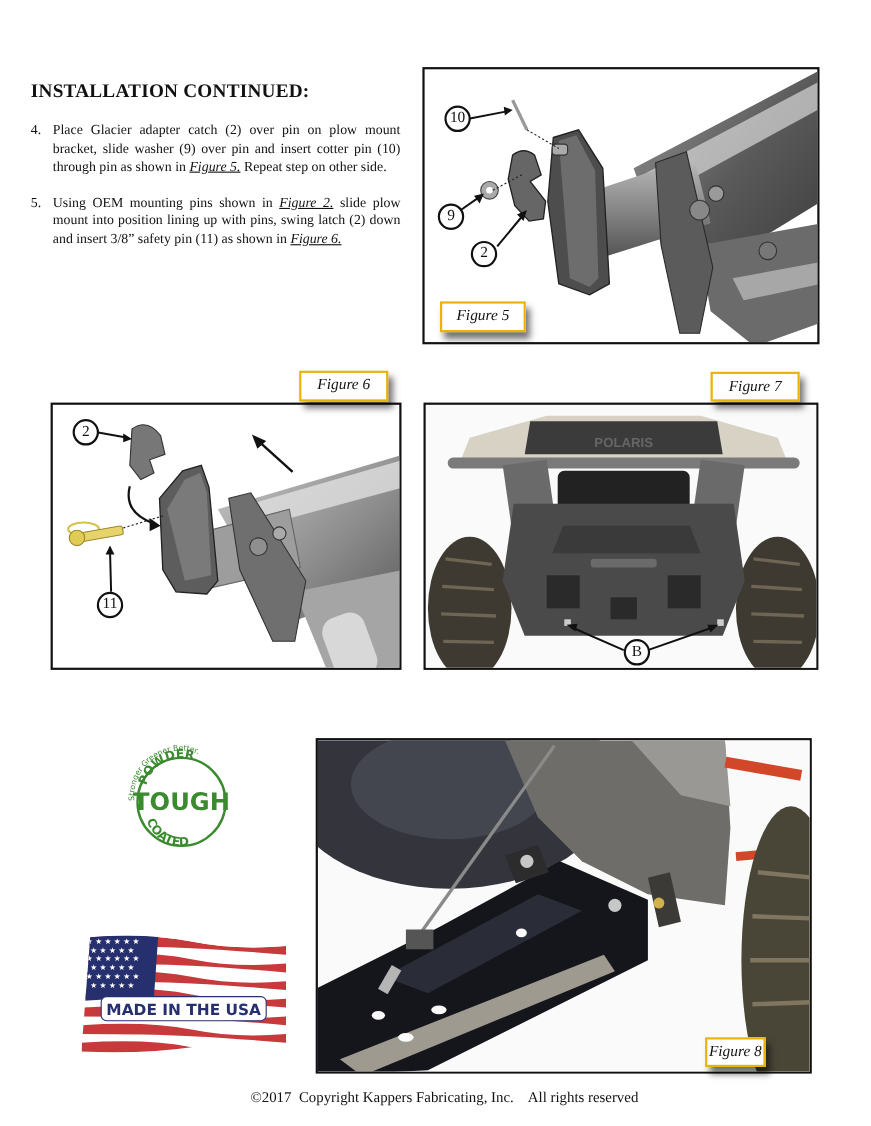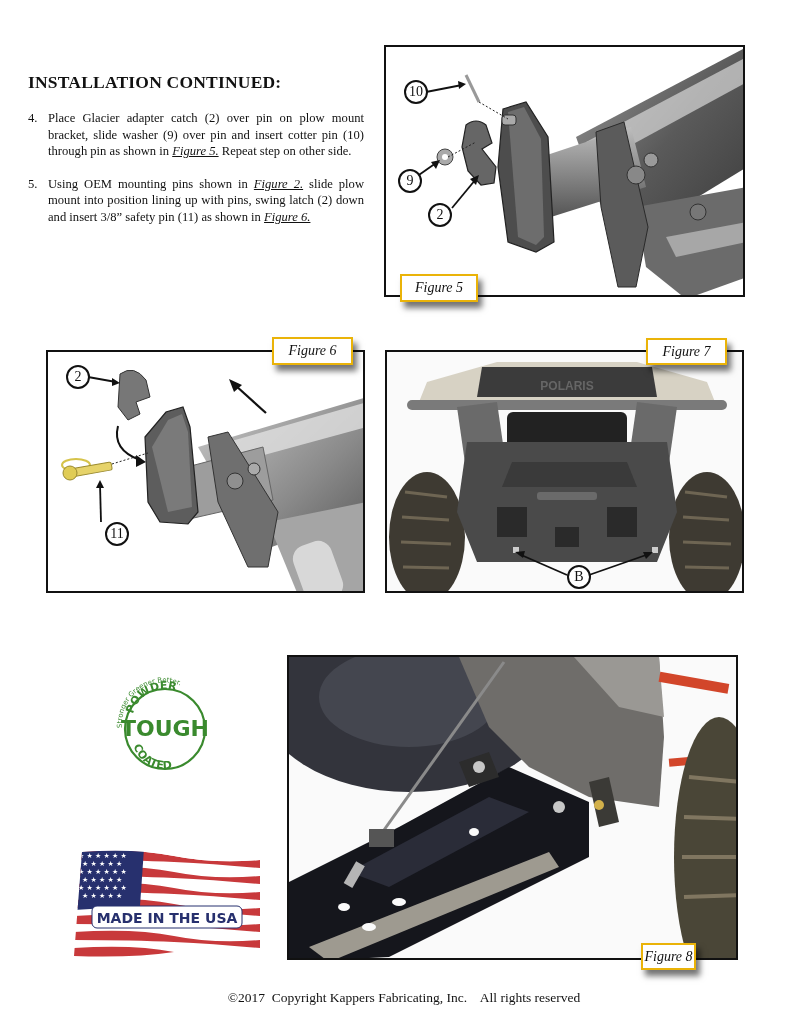--- a/index.html
+++ b/index.html
@@ -4,21 +4,21 @@
 <style>
   html,body{margin:0;padding:0;background:#fff;}
   body{width:792px;height:1024px;position:relative;overflow:hidden;font-family:"Liberation Serif","DejaVu Serif",serif;color:#111;}
   .abs{position:absolute;}
   .heading{left:28px;top:72px;font-size:17.5px;font-weight:bold;letter-spacing:0.2px;}
   .steps{left:28px;top:110px;width:336px;font-size:12.6px;line-height:16.6px;}
   .step{display:flex;margin-bottom:16px;}
   .step .num{width:20px;flex:none;}
   .step .txt{text-align:justify;flex:1;}
   .figref{font-style:italic;text-decoration:underline;}
-  .figbox{position:absolute;border:2.5px solid #111;background:#fff;overflow:hidden;box-sizing:border-box;}
+  .figbox{position:absolute;border:2.5px solid #111;background:#fff;overflow:hidden;box-sizing:border-box;margin-top:16px;}
   .figlabel{position:absolute;border:2px solid #eab308;background:#fff;font-style:italic;font-size:14px;text-align:center;line-height:23px;box-shadow:4px 6px 6px rgba(0,0,0,0.55);box-sizing:border-box;z-index:5;}
   .callout{position:absolute;width:20px;height:20px;border:2px solid #111;border-radius:50%;background:#fff;font-size:14px;text-align:center;line-height:20px;z-index:4;}
   .copyright{left:0;width:792px;top:990px;text-align:center;font-size:13.5px;}
   svg{display:block;}
   .badge-text{font-family:"DejaVu Sans","Liberation Sans",sans-serif;}
 </style>
 </head>
 <body>
 
 <div class="abs heading">INSTALLATION CONTINUED:</div>
@@ -126,21 +126,21 @@
     <rect x="22" y="114" width="42" height="8" rx="2" fill="#e6d36a" stroke="#9a8a2e" transform="rotate(-10 40 118)"></rect>
     <circle cx="22" cy="121" r="7" fill="#e0cc55" stroke="#9a8a2e"></circle>
     <line x1="64" y1="112" x2="100" y2="101" stroke="#222" stroke-dasharray="2,2" stroke-width="1"></line>
 
     <line x1="40" y1="25" x2="68" y2="30" stroke="#111" stroke-width="1.8"></line>
     <polygon points="72,31 64,26 64,34" fill="#111"></polygon>
     <line x1="53" y1="170" x2="52" y2="132" stroke="#111" stroke-width="1.8"></line>
     <polygon points="52,128 48,136 56,136" fill="#111"></polygon>
   </svg>
   <div class="callout" style="left:18px;top:13px;">2</div>
-  <div class="callout" style="left:57px;top:170px;">11</div>
+  <div class="callout" style="left:40px;top:170px;">11</div>
 </div>
 <div class="figlabel" style="left:272px;top:337px;width:81px;height:28px;line-height:24px;">Figure 6</div>
 
 <div class="figbox" style="left:385px;top:350px;width:359px;height:243px;">
   <svg width="359" height="243">
     <rect width="359" height="243" fill="#fafafa"></rect>
 
     <polygon points="40,30 110,10 250,10 320,30 330,55 30,55" fill="#d7d2c4"></polygon>
     <polygon points="95,15 265,15 270,45 90,45" fill="#3b3b3b"></polygon>
     <text x="180" y="38" font-size="12" text-anchor="middle" fill="#666" font-family="Liberation Sans, sans-serif" font-weight="bold">POLARIS</text>

